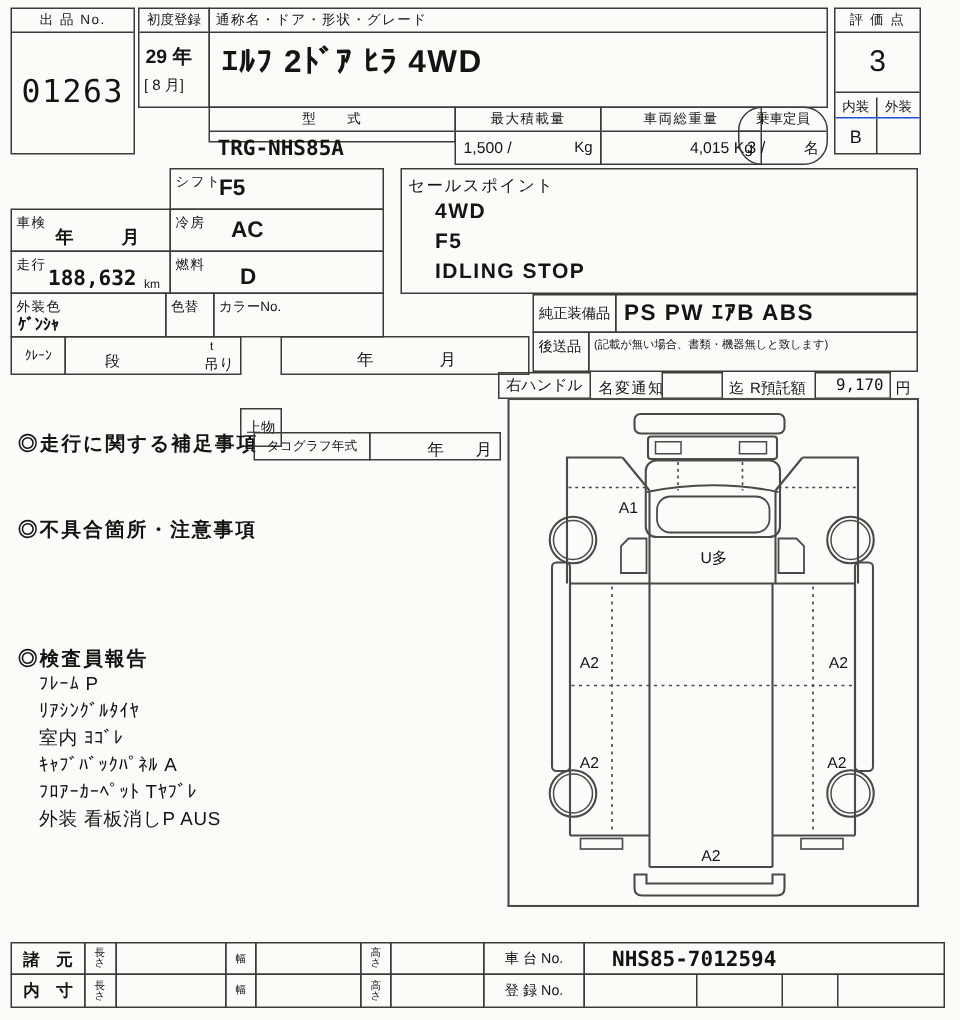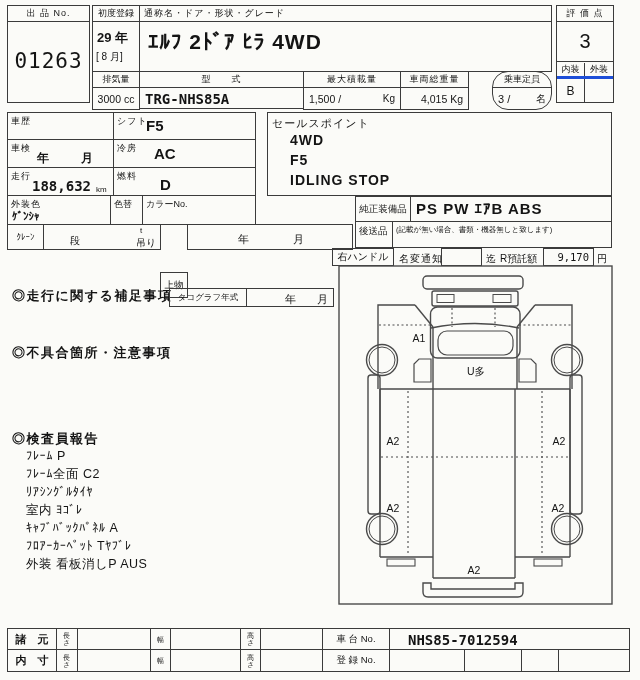--- a/index.html
+++ b/index.html
@@ -38,67 +38,60 @@
     <div class="hd" style="letter-spacing:0;">初度登録</div>
     <div class="txt" style="left:4px;top:23px;font-size:13px;font-weight:bold;">29 年</div>
     <div class="txt" style="left:3px;top:44px;font-size:10px;">[ 8 月]</div>
   </div>
 
   <div class="bx" style="left:139px;top:5px;width:413px;height:67px;">
     <div class="hd hdl">通称名・ドア・形状・グレード</div>
     <div class="txt" style="left:8px;top:24px;font-size:21px;font-weight:bold;letter-spacing:1px;">ｴﾙﾌ 2ﾄﾞｱ ﾋﾗ 4WD</div>
   </div>
 
-  <div class="bx" style="left:92px;top:71px;width:48px;height:39px;">
-    <div class="hd" style="letter-spacing:0;">排気量</div>
-    <div class="vv" style="height:21px;font-size:10.5px;">3000 cc</div>
-  </div>
-
-  <div class="bx" style="left:139px;top:71px;width:165px;height:38px;">
+
+  <div class="bx" style="left:139px;top:71px;width:165px;height:24px;">
     <div class="hd">型　　式</div>
     <div class="txt mono" style="left:5px;top:19px;font-size:14px;font-weight:bold;">TRG-NHS85A</div>
   </div>
 
   <div class="bx" style="left:303px;top:71px;width:98px;height:39px;">
     <div class="hd">最大積載量</div>
     <div style="display:flex;justify-content:space-between;align-items:center;height:21px;padding:0 5px;">
       <span style="font-size:10.5px;">1,500 /</span>
       <span style="font-size:10px;">Kg</span>
     </div>
   </div>
 
-  <div class="bx" style="left:400px;top:71px;width:69px;height:39px;">
+  <div class="bx" style="left:400px;top:71px;width:108px;height:39px;">
     <div class="hd">車両総重量</div>
     <div style="height:21px;display:flex;align-items:center;justify-content:flex-end;padding-right:5px;font-size:10.5px;">4,015 Kg</div>
   </div>
 
   <div class="bx" style="left:492px;top:71px;width:60px;height:39px;border-radius:16px;">
     <div class="hd" style="letter-spacing:0;">乗車定員</div>
     <div style="display:flex;justify-content:space-between;align-items:center;height:21px;padding:0 5px;">
       <span style="font-size:11px;">3 /</span>
       <span style="font-size:10px;">名</span>
     </div>
   </div>
 
   <div class="bx" style="left:556px;top:5px;width:58px;height:98px;">
     <div class="hd">評 価 点</div>
     <div class="vv" style="height:40px;border-bottom:1px solid #3b3b3b;font-size:20px;box-sizing:border-box;">3</div>
-    <div style="display:flex;height:17px;border-bottom:3px solid #1d4ed8;box-sizing:border-box;align-items:flex-end;">
+    <div style="display:flex;height:17px;border-bottom:1px solid #1d4ed8;box-sizing:border-box;align-items:flex-end;">
       <div class="vv" style="width:50%;border-right:1px solid #3b3b3b;font-size:9px;box-sizing:border-box;">内装</div>
       <div class="vv" style="width:50%;font-size:9px;">外装</div>
     </div>
     <div style="display:flex;height:23px;">
       <div class="vv" style="width:50%;border-right:1px solid #3b3b3b;font-size:12px;box-sizing:border-box;">B</div>
       <div class="vv" style="width:50%;font-size:12px;"></div>
     </div>
   </div>
 
-  <div class="bx" style="left:7px;top:112px;width:107px;height:28px;">
-    <div class="lb" style="left:3px;top:2px;">車歴</div>
-  </div>
   <div class="bx" style="left:113px;top:112px;width:143px;height:28px;">
     <div class="lb" style="left:3px;top:2px;">シフト</div>
     <div class="txt" style="left:32px;top:4px;font-size:15px;font-weight:bold;">F5</div>
   </div>
 
   <div class="bx" style="left:7px;top:139px;width:107px;height:29px;">
     <div class="lb" style="left:3px;top:2px;">車検</div>
     <div class="txt" style="right:10px;top:10px;font-size:12px;font-weight:bold;letter-spacing:10px;">年　月</div>
   </div>
   <div class="bx" style="left:113px;top:139px;width:143px;height:29px;">
@@ -186,21 +179,20 @@
   <div class="bx" style="left:246px;top:288px;width:88px;height:19px;">
     <div class="txt" style="left:38px;top:3px;font-size:11px;">年</div>
     <div class="txt" style="left:70px;top:3px;font-size:11px;">月</div>
   </div>
 
   <div class="title" style="left:12px;top:344px;">◎不具合箇所・注意事項</div>
 
   <div class="title" style="left:12px;top:430px;">◎検査員報告</div>
   <div style="position:absolute;left:26px;top:447px;">
     <div class="report-line">ﾌﾚｰﾑ P</div>
-    <div class="report-line">ﾌﾚｰﾑ全面 C2</div>
     <div class="report-line">ﾘｱｼﾝｸﾞﾙﾀｲﾔ</div>
     <div class="report-line">室内 ﾖｺﾞﾚ</div>
     <div class="report-line">ｷｬﾌﾞﾊﾞｯｸﾊﾟﾈﾙ A</div>
     <div class="report-line">ﾌﾛｱｰｶｰﾍﾟｯﾄ Tﾔﾌﾞﾚ</div>
     <div class="report-line">外装 看板消しP AUS</div>
   </div>
 
   <svg style="position:absolute;left:338px;top:265px;" width="275" height="340" viewBox="0 0 275 340">
     <g fill="none" stroke="#4a4a4a" stroke-width="1.4">
 

